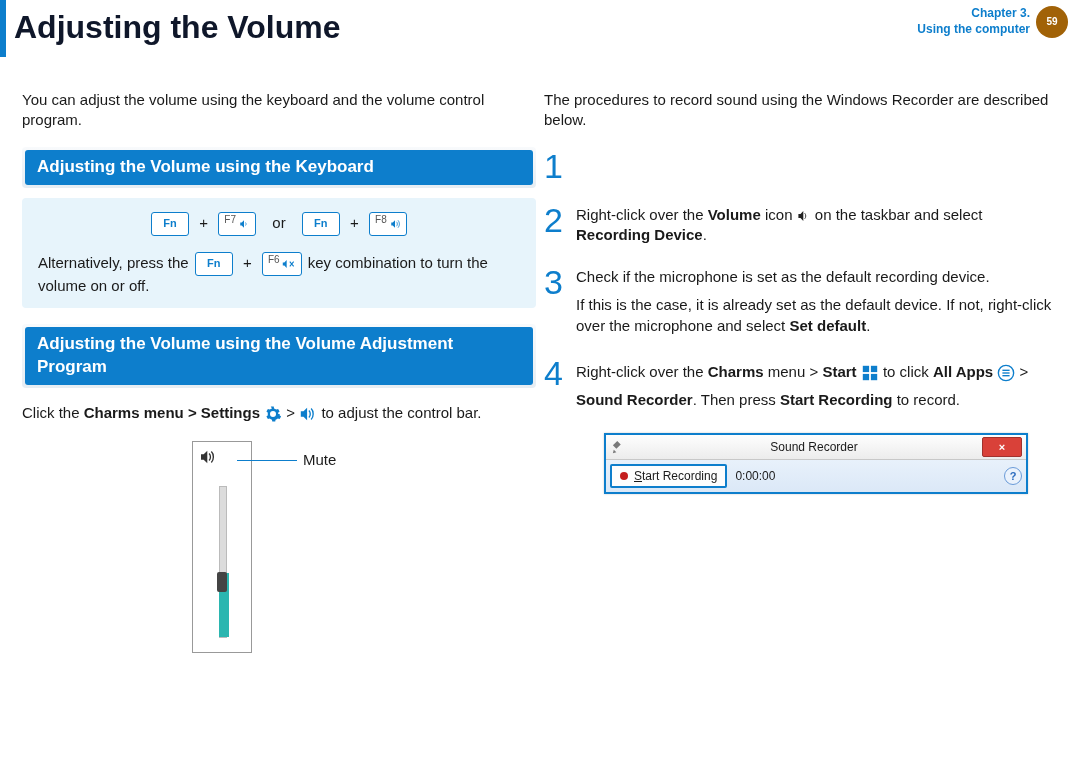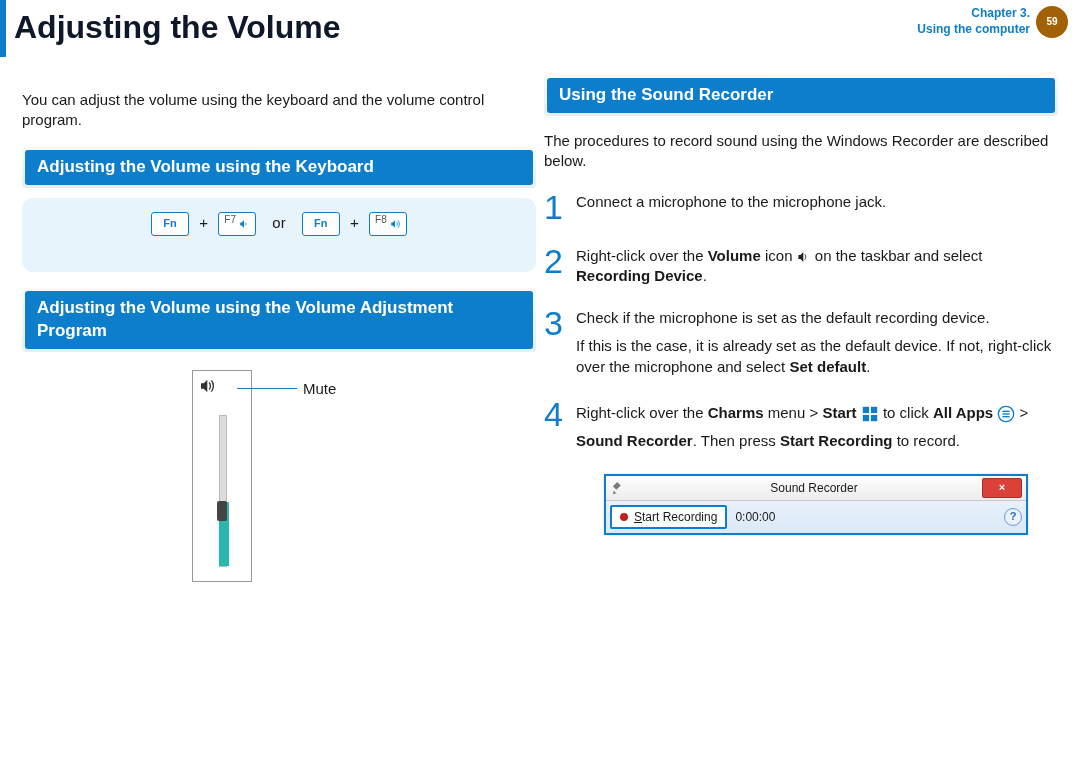--- a/index.html
+++ b/index.html
@@ -68,22 +68,22 @@
   .section-header-inner {
     background: #0d7ecc;
     color: #fff;
     font-weight: 700;
     font-size: 17px;
     padding: 6px 12px;
     border-radius: 3px;
   }
   .box {
     background: #e7f4fb;
-    border-radius: 11px;
-    padding: 14px 16px 20px 16px;
+    border-radius: 4px;
+    padding: 14px 16px 12px 16px;
     font-size: 15px;
   }
   .kbd {
     display: inline-flex;
     align-items: center;
     justify-content: center;
     min-width: 26px;
     height: 22px;
     padding: 0 5px;
     border: 1px solid #0d7ecc;
@@ -298,26 +298,51 @@
         <span class="kbd">Fn</span>
         <span class="plus">+</span>
         <span class="kbd">
             <span class="klabel">F8</span>
           <svg class="icon" width="12" height="12" viewBox="0 0 16 16">
               <path fill="#0d7ecc" d="M3 6h2l3-3v10l-3-3H3z"></path>
               <path stroke="#0d7ecc" fill="none" d="M10 5c1.5 1.5 1.5 4.5 0 6M12 3c2.5 2.5 2.5 7.5 0 10"></path>
             </svg>
         </span>
       </div>
+      <div>
+        <span>Alternatively, press the </span>
+        <span class="kbd">Fn</span>
+        <span class="plus">+</span>
+        <span class="kbd">
+            <span class="klabel">F6</span>
+          <svg class="icon" width="14" height="12" viewBox="0 0 18 14">
+              <path fill="#0d7ecc" d="M1 5h2l3-3v10l-3-3H1z"></path>
+              <path stroke="#0d7ecc" stroke-width="1.4" d="M10 4l5 6M15 4l-5 6"></path>
+            </svg>
+        </span>
+        <span> key combination to turn the volume on or off.</span>
+      </div>
     </div>
 
     <div class="section-header">
       <div class="section-header-inner">Adjusting the Volume using the Volume Adjustment Program</div>
     </div>
 
+    <p>
+      <span>Click the </span><b>Charms menu &gt; Settings</b>
+      <svg class="icon" width="18" height="18" viewBox="0 0 24 24">
+          <path fill="#0d7ecc" d="M12 8a4 4 0 100 8 4 4 0 000-8zm9 4c0 .6-.1 1.2-.2 1.7l2 1.6-2 3.4-2.4-.8c-.9.7-1.9 1.3-3 1.6L15 22h-4l-.4-2.5c-1.1-.3-2.1-.9-3-1.6l-2.4.8-2-3.4 2-1.6C5.1 13.2 5 12.6 5 12s.1-1.2.2-1.7l-2-1.6 2-3.4 2.4.8c.9-.7 1.9-1.3 3-1.6L9 2h4l.4 2.5c1.1.3 2.1.9 3 1.6l2.4-.8 2 3.4-2 1.6c.1.5.2 1.1.2 1.7z"></path>
+        </svg>
+      <span> &gt; </span>
+      <svg class="icon" width="18" height="18" viewBox="0 0 20 20">
+          <path fill="#0d7ecc" d="M2 7h3l4-4v14l-4-4H2z"></path>
+          <path stroke="#0d7ecc" stroke-width="1.5" fill="none" d="M11 6c2 2 2 6 0 8M13.5 4c3 3 3 9 0 12"></path>
+        </svg>
+      <span> to adjust the control bar.</span>
+    </p>
 
     <div style="position:relative;">
       <div class="vol-widget">
         <span class="vol-icon-top">
           <svg class="icon" width="22" height="18" viewBox="0 0 24 20">
               <path fill="#333" d="M2 7h3l4-4v14l-4-4H2z"></path>
               <path stroke="#333" stroke-width="1.5" fill="none" d="M11 6c2 2 2 6 0 8M13.5 4c3 3 3 9 0 12"></path>
             </svg>
         </span>
         <div class="vol-track">
@@ -326,30 +351,26 @@
         <div class="vol-thumb"></div>
         <div class="mute-line">
           <div class="line"></div>
           <span>Mute</span>
         </div>
       </div>
     </div>
   </div>
 
   <div class="col">
-    <div class="section-header" style="margin-top:0;">
-      <div class="section-header-inner">Using the Sound Recorder</div>
-    </div>
     <p>The procedures to record sound using the Windows Recorder are described below.</p>
 
     <div class="steps">
       <div class="step">
         <div class="step-num">1</div>
         <div class="step-body">
-          <div>Connect a microphone to the microphone jack.</div>
         </div>
       </div>
 
       <div class="step">
         <div class="step-num">2</div>
         <div class="step-body">
           <span>Right-click over the </span><b>Volume</b><span> icon </span>
           <svg class="icon" width="14" height="14" viewBox="0 0 20 20">
               <path fill="#222" d="M2 7h3l4-4v14l-4-4H2z"></path>
               <path stroke="#222" stroke-width="1.2" fill="none" d="M11 6c2 2 2 6 0 8"></path>

